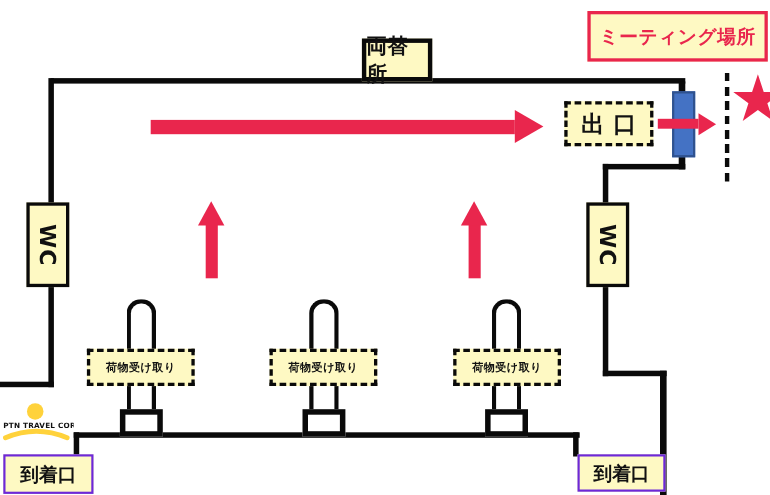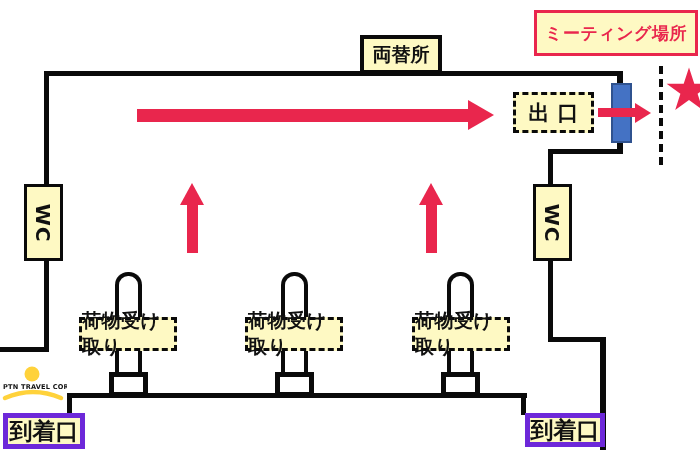--- a/index.html
+++ b/index.html
@@ -8,33 +8,33 @@
   #canvas{position:relative;width:700px;height:450px;background:#fff;overflow:hidden;}
 
   .wall{position:absolute;background:#0a0a0a;z-index:1;}
 
   .title{position:absolute;left:12px;top:14px;font-size:25px;font-weight:bold;
          color:#111;letter-spacing:1px;z-index:4;}
 
   .box{position:absolute;background:#fef9c3;display:flex;align-items:center;
        justify-content:center;font-weight:bold;color:#111;z-index:3;box-sizing:border-box;}
 
-  .exchange{left:329px;top:35px;width:82px;height:39px;border:4px solid #0a0a0a;font-size:19px;margin-left:31px;}
+  .exchange{left:329px;top:35px;width:64px;height:39px;border:4px solid #0a0a0a;font-size:19px;}
   .meeting{left:534px;top:10px;width:164px;height:46px;border:3px solid #e9264d;
            color:#e9264d;font-size:17px;letter-spacing:0.5px;}
   .exit{left:513px;top:92px;width:81px;height:41px;border:3px dashed #0a0a0a;
         font-size:21px;letter-spacing:8px;padding-left:8px;text-align:right;}
   .wc{border:3px solid #0a0a0a;width:39px;height:77px;}
   .wc-left{left:24px;top:184px;}
   .wc-right{left:533px;top:184px;}
   .wc span{transform:rotate(90deg);font-size:20px;font-weight:600;letter-spacing:1px;}
-  .arrival{border:5px solid #6d28d9;font-size:23px;}
+  .arrival{border:2px solid #6d28d9;font-size:17px;}
   .arrival-left{left:3px;top:413px;width:82px;height:36px;}
   .arrival-right{left:525px;top:413px;width:80px;height:34px;}
-  .baggage{border:3px dashed #0a0a0a;font-size:19px;width:98px;height:34px;letter-spacing:0.5px;}
+  .baggage{border:3px dashed #0a0a0a;font-size:10px;width:98px;height:34px;letter-spacing:0.5px;}
   .bag1{left:79px;top:317px;}
   .bag2{left:245px;top:317px;}
   .bag3{left:412px;top:317px;}
 
   .carousel-loop{position:absolute;width:27px;height:103px;top:272px;z-index:2;
       border:4px solid #0a0a0a;border-bottom:none;border-radius:13px 13px 0 0;box-sizing:border-box;}
   .loop1{left:115px;} .loop2{left:281px;} .loop3{left:447px;}
   .carousel-base{position:absolute;top:372px;width:39px;height:25px;background:#fff;
       border:5px solid #0a0a0a;box-sizing:border-box;z-index:3;}
   .base1{left:109px;} .base2{left:275px;} .base3{left:441px;}

